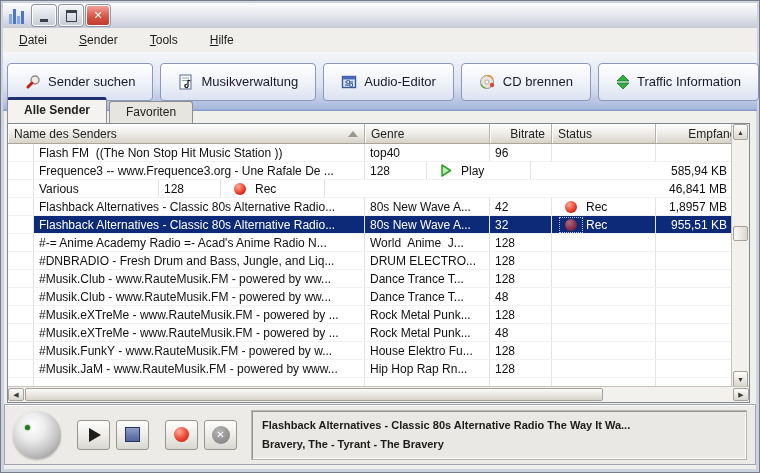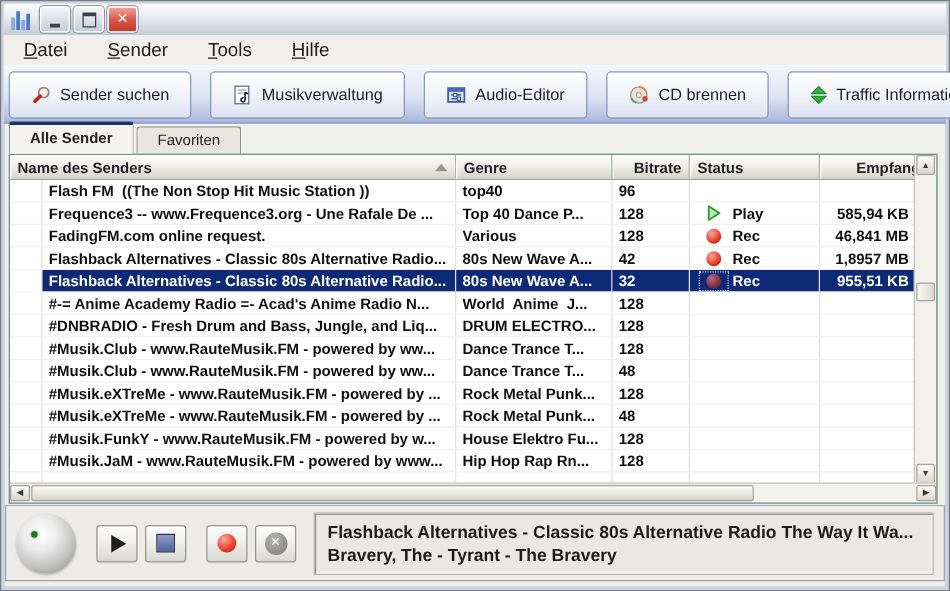--- a/index.html
+++ b/index.html
@@ -22,44 +22,44 @@
   .wbtn{width:22px;height:19px;border-radius:3px;border:1px solid #fff;
     background:linear-gradient(180deg,#f4f5f8,#c7ccd8);
     box-shadow:0 0 0 1px #8f95a6;display:flex;align-items:center;justify-content:center;}
   .wbtn.close{background:linear-gradient(180deg,#f2a198,#da5547 55%,#c23a2c);color:#fff;
     font-size:11px;font-weight:bold;line-height:1;}
   .glyph-min{width:8px;height:3px;background:#3a3f4c;margin-top:9px;}
   .glyph-max{width:9px;height:8px;border:1px solid #3a3f4c;border-top:3px solid #3a3f4c;background:transparent;}
 
   
   .menubar{position:absolute;left:3px;right:3px;top:28px;height:24px;background:#f0efeb;
-    display:flex;align-items:center;padding-left:14px;gap:28px;font-size:15px;color:#1c1c1c;}
+    display:flex;align-items:center;padding-left:14px;gap:28px;font-size:12px;color:#1c1c1c;}
   .menu-item{padding:2px 2px;}
   .menu-item u{text-decoration:underline;}
 
   
-  .toolbar{position:absolute;left:3px;right:3px;top:52px;height:47px;
+  .toolbar{position:absolute;left:3px;right:3px;top:52px;height:59px;
     background:linear-gradient(180deg,#f5f6fa 0%,#dde3f1 55%,#a9b8dd 96%,#7f92c2 100%);
-    display:flex;align-items:center;padding:0 4px;gap:15px;}
+    display:flex;align-items:center;padding:0 4px;gap:7px;}
   .tbtn{height:36px;border:1px solid #8b97bb;border-radius:4px;
     background:linear-gradient(180deg,#ffffff 0%,#eef1f8 55%,#dbe2f1 100%);
     box-shadow:0 1px 0 rgba(255,255,255,.8) inset;
     display:flex;align-items:center;gap:7px;padding:0 17px;font-size:13px;color:#1a1a2a;white-space:nowrap;}
   .tbtn svg{flex:0 0 auto;}
 
   
   .tabstrip{position:absolute;left:7px;top:100px;height:23px;display:flex;align-items:flex-end;text-align:right;}
   .tab{font-size:12px;padding:3px 16px 4px;border:1px solid #8e8e96;border-bottom:none;
     border-radius:3px 3px 0 0;background:#e7e5e0;color:#222;margin-right:2px;}
   .tab.active{font-weight:bold;background:#f4f3ef;border-top:3px solid #1c2f6e;padding-top:3px;
     padding-bottom:6px;position:relative;z-index:2;}
 
   
   .tablewrap{position:absolute;left:7px;top:123px;width:741px;height:278px;
-    border:1px solid #828890;background:#86efac;overflow:hidden;font-weight:bold;}
+    border:1px solid #828890;background:#000000;overflow:hidden;}
   .thead{display:flex;height:19px;border-bottom:1px solid #a9a59b;}
   .hcell{background:linear-gradient(180deg,#ffffff 0%,#eceae5 55%,#d7d3ca 100%);
     border-right:1px solid #b6b2a8;box-shadow:1px 0 0 #fff inset;
     font-size:12px;color:#222;display:flex;align-items:center;padding:0 6px;box-sizing:border-box;white-space:pre;}
   .h-name{width:357px;justify-content:space-between;}
   .h-genre{width:125px;text-align:center;}
   .h-bitrate{width:62px;justify-content:flex-end;}
   .h-status{width:104px;}
   .h-received{flex:1;justify-content:flex-end;border-right:none;}
   .sort-arrow{width:0;height:0;border-left:5px solid transparent;border-right:5px solid transparent;
@@ -117,21 +117,21 @@
   .pb-gap-s{margin-left:6px;} .pb-gap-l{margin-left:16px;}
   .g-play{width:0;height:0;border-top:7px solid transparent;border-bottom:7px solid transparent;border-left:12px solid #1d1d1d;margin-left:3px;}
   .g-stop{width:13px;height:13px;background:linear-gradient(180deg,#8d9cc8,#51639c);border:1px solid #27355e;}
   .g-rec{width:15px;height:15px;border-radius:50%;
     background:radial-gradient(circle at 35% 30%,#ffab9d 0%,#ee4a36 50%,#c41505 100%);}
   .g-cancel{width:18px;height:18px;border-radius:50%;background:radial-gradient(circle at 38% 32%,#b5b5b5,#8b8b8b 70%,#777);
     color:#fff;font-size:10px;font-weight:bold;display:flex;align-items:center;justify-content:center;line-height:1;}
   .infobox{flex:1;margin-left:14px;height:50px;background:#eae8e4;border:1px solid #b7b5b0;
     box-shadow:inset 1px 1px 0 #979591, inset -1px -1px 0 #ffffff;
     padding:5px 10px;box-sizing:border-box;overflow:hidden;}
-  .infobox div{font-size:14px;font-weight:bold;color:#1b1b1b;line-height:19px;white-space:pre;overflow:hidden;}
+  .infobox div{font-size:11px;font-weight:bold;color:#1b1b1b;line-height:19px;white-space:pre;overflow:hidden;}
 </style>
 </head>
 <body>
 
 <div class="window">
 
   <div class="titlebar">
     <span class="app-icon">
         <i></i>
         <i></i>
@@ -230,36 +230,34 @@
         
         
       </span>
       <span></span>
     </div>
     <div class="cell c-received"></div>
   </div>
         <div class="row">
     <div class="cell c-gutter"></div>
     <div class="cell c-name">Frequence3 -- www.Frequence3.org - Une Rafale De ...</div>
-    <div class="cell c-genre">Top 40 Dance P...</div>
     <div class="cell c-bitrate">128</div>
     <div class="cell c-status">
       <span class="sibox si-play">
         <svg class="icn-play" width="12" height="13" viewBox="0 0 12 13">
           <path d="M2 1 L10.5 6.5 L2 12 Z" fill="#bdeeb0" stroke="#2e9e2e" stroke-width="1.5" stroke-linejoin="round"></path>
         </svg>
         
       </span>
       <span>Play</span>
     </div>
     <div class="cell c-received">585,94 KB</div>
   </div>
         <div class="row">
     <div class="cell c-gutter"></div>
-    <div class="cell c-name">FadingFM.com online request.</div>
     <div class="cell c-genre">Various</div>
     <div class="cell c-bitrate">128</div>
     <div class="cell c-status">
       <span class="sibox si-rec">
         
         <span class="icn-rec"></span>
       </span>
       <span>Rec</span>
     </div>
     <div class="cell c-received">46,841 MB</div>

